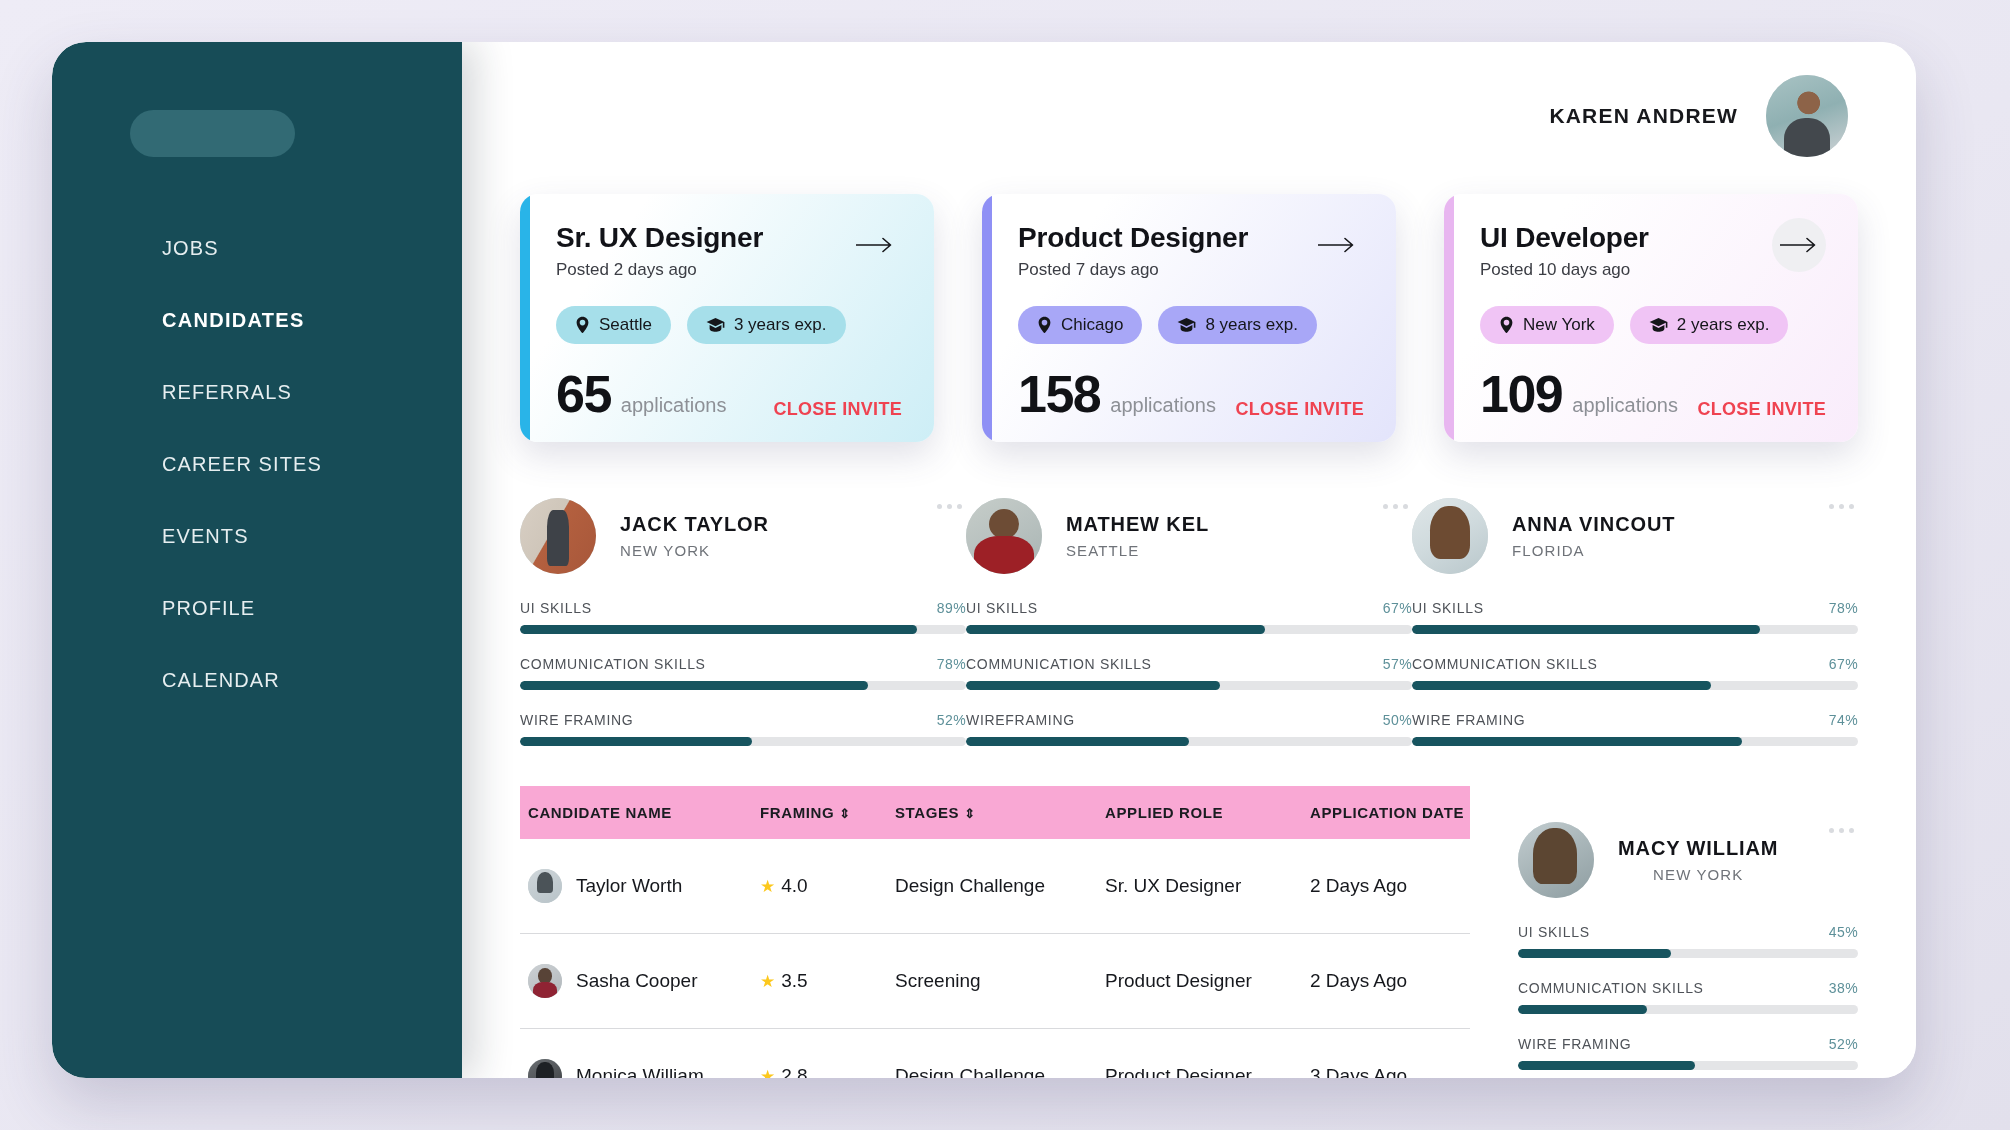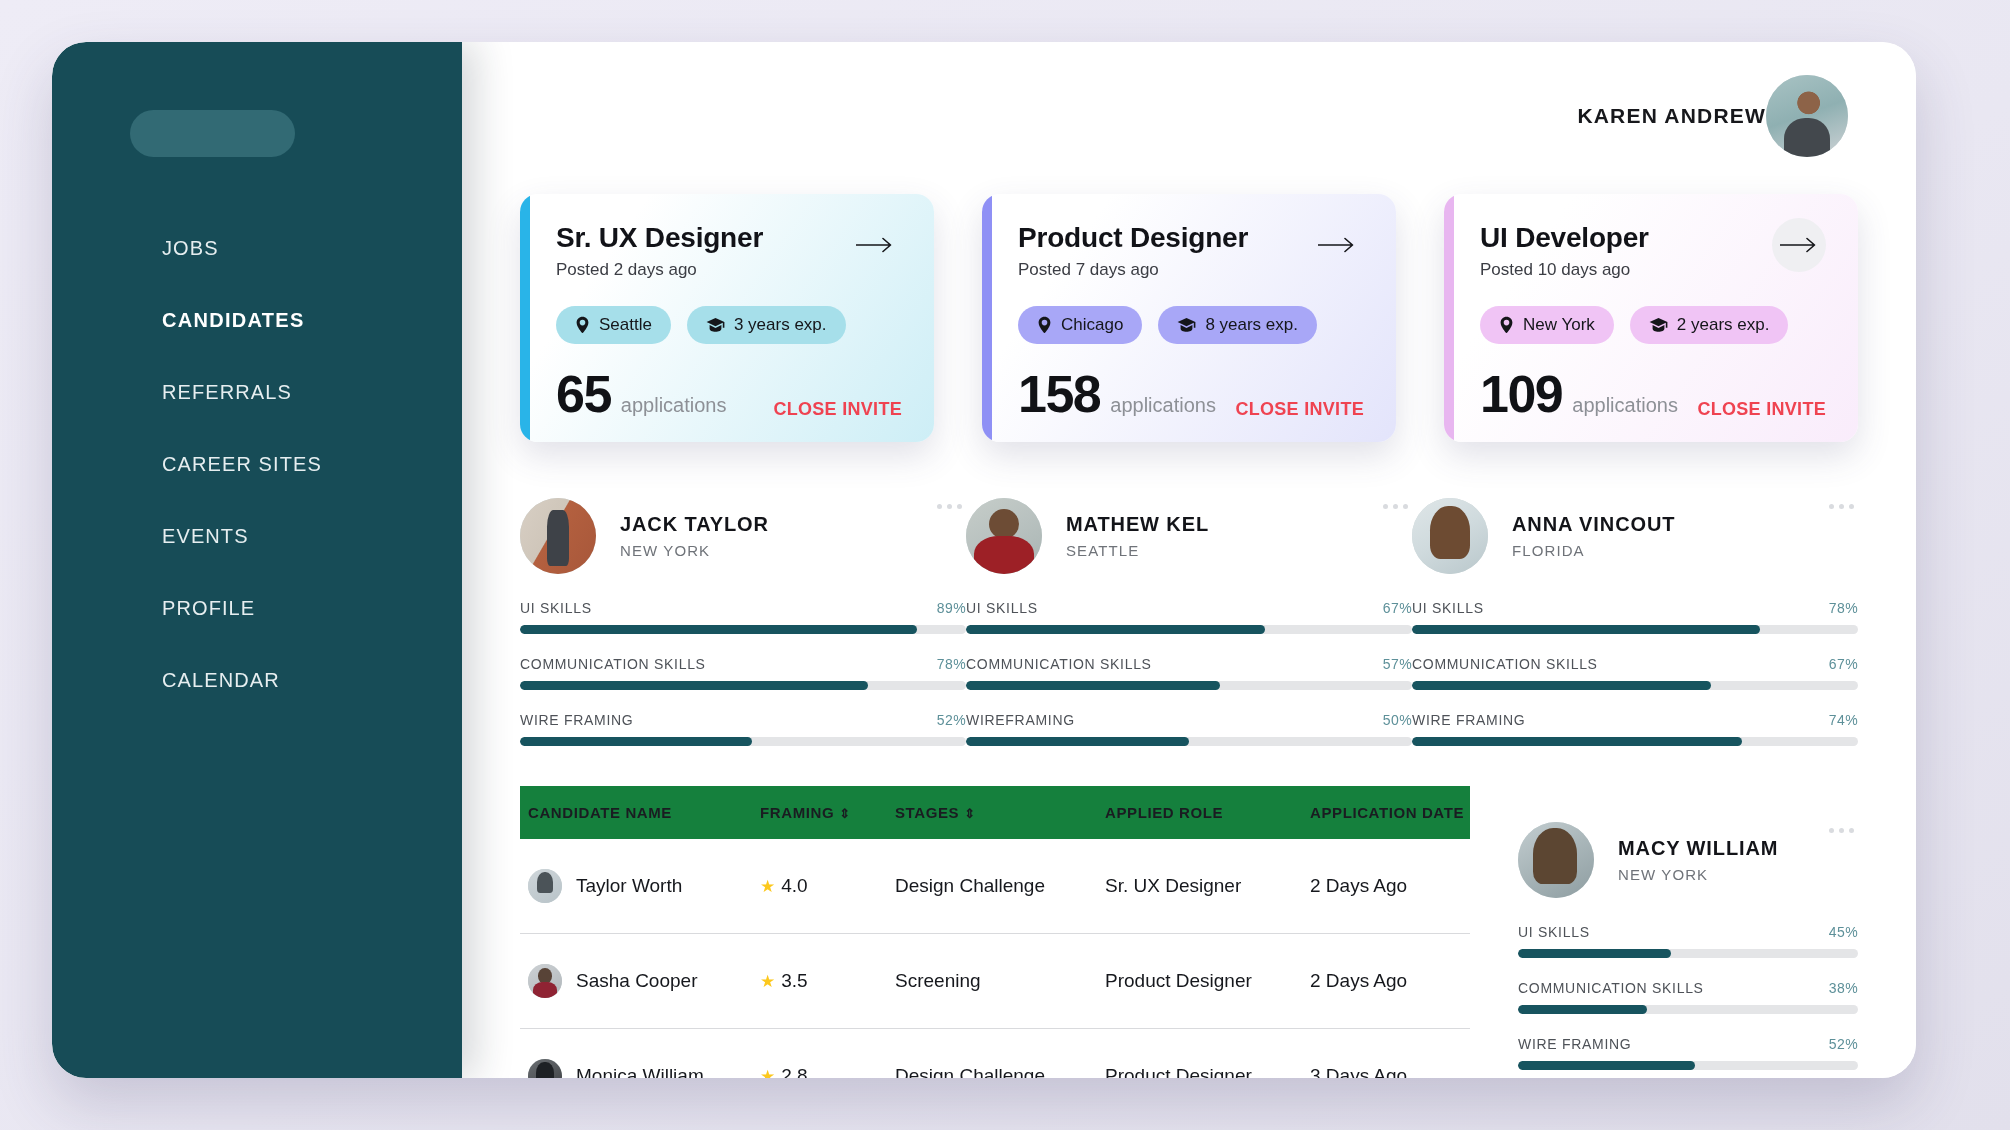--- a/index.html
+++ b/index.html
@@ -77,20 +77,21 @@
     overflow: hidden;
   }
 
   
   #topbar {
     height: 148px;
     display: flex;
     align-items: center;
     justify-content: flex-end;
     padding-right: 68px;
+    gap: 28px;
   }
   #user-name {
     font-size: 21px;
     font-weight: 700;
     letter-spacing: 1.2px;
     color: #17181c;
   }
   .avatar {
     border-radius: 50%;
     overflow: hidden;
@@ -247,21 +248,21 @@
   #bottom-row {
     display: flex;
     gap: 48px;
     padding: 0 58px;
     margin-top: 40px;
     align-items: flex-start;
   }
   #table-wrap { width: 950px; flex: none; }
   table { width: 100%; border-collapse: collapse; }
   thead th {
-    background: #15803d;
+    background: #f9a8d4;
     font-size: 15px;
     font-weight: 700;
     color: #1a1c21;
     letter-spacing: 0.6px;
     text-align: left;
     padding: 18px 0 18px 0;
     white-space: nowrap;
   }
   thead th.c0 { padding-left: 8px; width: 240px; }
   thead th.c1 { width: 135px; }
@@ -276,21 +277,21 @@
     color: #16181d;
     border-bottom: 1px solid #d9dadd;
     vertical-align: middle;
   }
   tbody tr:last-child td { border-bottom: none; }
   td.c0 { padding-left: 8px; }
   .cell-name { display: flex; align-items: center; gap: 14px; }
   .row-avatar { width: 34px; height: 34px; }
   .star { color: #fcc81d; font-size: 17px; margin-right: 6px; }
 
-  #macy-wrap { flex: 1; padding-top: 36px; }
+  #macy-wrap { flex: 1; padding-top: 36px; text-align: center; }
 
   
   .ph { width: 100%; height: 100%; position: relative; overflow: hidden; }
   .ph::before { content:''; position:absolute; inset:0; }
 
   .ph-karen::before { background: radial-gradient(circle at 52% 34%, #8d6348 0 16%, transparent 17%), linear-gradient(160deg,#a9c3c4 0%,#8fb0b2 48%,#cfd3d6 100%); }
   .ph-karen::after { content:''; position:absolute; left:22%; top:52%; width:56%; height:55%; border-radius:46% 46% 0 0; background:#43484d; }
 
   .ph-jack::before { background: linear-gradient(120deg,#d8cfc4 0%,#cfc6ba 42%,#b4603f 43%,#a7573a 100%); }
   .ph-jack::after { content:''; position:absolute; left:36%; top:16%; width:28%; height:74%; border-radius:30% 30% 14% 14%; background:#3e4248; }

